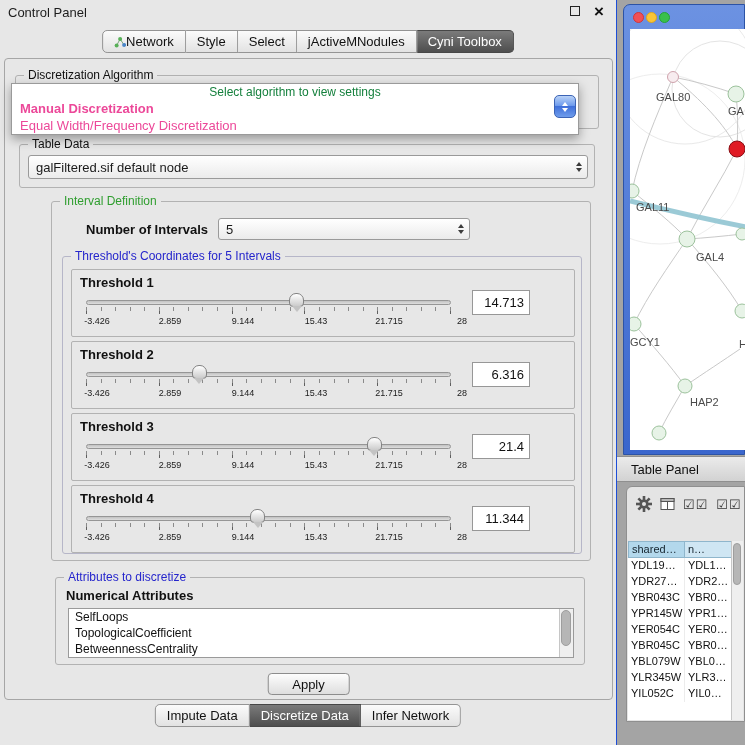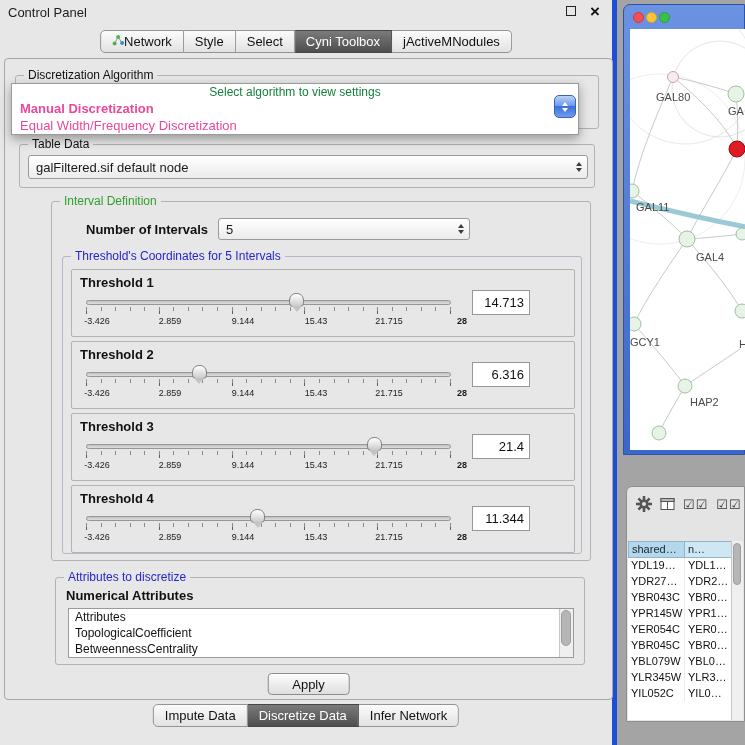--- a/index.html
+++ b/index.html
@@ -2,30 +2,30 @@
 <html><head>
 <meta charset="utf-8">
 <style>
   * { margin:0; padding:0; box-sizing:border-box; }
   html,body { width:745px; height:745px; }
   body { font-family:"Liberation Sans", sans-serif; background:#a4a4a4; }
   #root { position:relative; width:745px; height:745px; overflow:hidden; background:#a4a4a4; }
 
   
   .cp-window { position:absolute; left:0; top:0; width:617px; height:745px;
-    background:#e7e7e7; border-right:5px solid #1d4ed8; }
+    background:#e7e7e7; border-right:1px solid #1d4ed8; }
   .cp-titlebar { position:absolute; left:0; top:0; right:0; height:24px;
     display:flex; align-items:center; padding:0 8px; font-size:13px; color:#1c1c1c; }
   .win-float { position:absolute; right:36px; top:6px; width:10px; height:10px; border:1.5px solid #222; background:transparent; }
   .win-close { position:absolute; right:12px; top:1px; font-size:17px; font-weight:bold; color:#111; line-height:22px; }
 
   
   .seg { display:flex; }
   .seg .tab { background:linear-gradient(#fbfbfb,#e2e2e2); border:1px solid #949494; border-left:none;
-    padding:3px 11px; font-size:13px; color:#111; display:flex; align-items:flex-start; white-space:nowrap; cursor:default; }
+    padding:3px 11px; font-size:13px; color:#111; display:flex; align-items:center; white-space:nowrap; cursor:default; }
   .seg .tab:first-child { border-left:1px solid #949494; border-radius:5px 0 0 5px; }
   .seg .tab:last-child { border-radius:0 5px 5px 0; }
   .seg .tab.sel { background:linear-gradient(#7b7b7b,#4e4e4e); color:#fff; border-color:#474747; }
   .top-tabs { position:absolute; left:50%; top:30px; transform:translateX(-50%); }
   .bottom-tabs { position:absolute; left:50%; top:704px; transform:translateX(-50%); }
 
   
   .main-panel { position:absolute; left:4px; top:58px; width:609px; height:642px;
     border:1px solid #a6a6a6; border-radius:4px; background:#e7e7e7; }
 
@@ -70,21 +70,21 @@
   .ticks-minor { position:absolute; left:0; top:13px; width:365px; height:4px;
     background:repeating-linear-gradient(90deg,#8a8a8a 0,#8a8a8a 1px,transparent 1px,transparent 14.56px); }
   .thumb { position:absolute; top:-1px; width:15px; height:14px; z-index:2;
     background:linear-gradient(#ffffff,#cbcbcb); border:1px solid #838383; border-radius:7px 7px 4px 4px; }
   .thumb::after { content:""; position:absolute; left:50%; margin-left:-5px; top:12px;
     border-left:5px solid transparent; border-right:5px solid transparent; border-top:6px solid #c3c3c3; }
   .slabels { position:absolute; left:0; top:22px; width:365px; height:12px; font-size:9px; color:#1a1a1a;margin-left:11px; }
   .slabels span { position:absolute; transform:translateX(-50%); white-space:nowrap; }
   .slabels span:nth-child(1){left:0%;} .slabels span:nth-child(2){left:20%;}
   .slabels span:nth-child(3){left:40%;} .slabels span:nth-child(4){left:60%;}
-  .slabels span:nth-child(5){left:80%;} .slabels span:nth-child(6){left:100%;font-weight:bold;}
+  .slabels span:nth-child(5){left:80%;} .slabels span:nth-child(6){left:100%;}
   .valbox { position:absolute; left:400px; top:20px; width:58px; height:25px;
     border:1px solid #979797; background:#fff; font-family:inherit; font-size:13px;
     text-align:right; padding-right:5px; color:#111; }
 
   
   .list { position:absolute; background:#fff; border:1px solid #9a9a9a; overflow:hidden; }
   .list .li { font-size:12px; color:#111; padding:1px 6px; height:16px; line-height:14px; white-space:nowrap; }
   .sbv { position:absolute; background:#efefef; border-left:1px solid #c6c6c6; }
   .sbthumb { position:absolute; background:#b6b6b6; border:1px solid #9e9e9e; border-radius:6px; }
 
@@ -138,25 +138,25 @@
           <circle cx="10" cy="9" r="2" fill="#4a86c8"></circle>
         </svg>
         <span>Network</span>
       </div>
       <div class="tab">
         <span>Style</span>
       </div>
       <div class="tab">
         <span>Select</span>
       </div>
+      <div class="tab">
+        <span>jActiveMNodules</span>
+      </div>
       <div class="tab sel">
         <span>Cyni Toolbox</span>
-      </div>
-      <div class="tab">
-        <span>jActiveMNodules</span>
       </div>
     </div>
 
     <div class="main-panel">
 
       <div class="grp" style="left:10px; top:16px; width:584px; height:54px;">
         <span class="gt">Discretization Algorithm</span>
       </div>
 
       <div class="aquabtn">
@@ -271,21 +271,21 @@
             </div>
             <input class="valbox" value="11.344" style="">
           </div>
         </div>
       </div>
 
       <div class="grp" style="left:50px; top:518px; width:530px; height:88px;">
         <span class="gt blue">Attributes to discretize</span>
         <span style="position:absolute; left:10px; top:10px; font-size:13px; font-weight:bold; color:#111;">Numerical Attributes</span>
         <div class="list" style="left:12px; top:30px; width:506px; height:50px;">
-          <div class="li">Attributes</div>
+          <div class="li">SelfLoops</div>
           <div class="li">TopologicalCoefficient</div>
           <div class="li">BetweennessCentrality</div>
           <div class="sbv" style="right:0; top:0; bottom:0; width:14px;">
             <div class="sbthumb" style="left:1px; top:1px; width:10px; height:36px;"></div>
           </div>
         </div>
       </div>
 
       <button class="apply-btn">Apply</button>
     </div>
@@ -349,20 +349,23 @@
         <text x="98" y="86">GA</text>
         <text x="6" y="182">GAL11</text>
         <text x="66" y="232">GAL4</text>
         <text x="0" y="317">GCY1</text>
         <text x="109" y="319">H</text>
         <text x="60" y="377">HAP2</text>
       </svg>
     </div>
   </div>
 
+  <div class="tp-bar">
+    <span>Table Panel</span>
+  </div>
 
   <div class="tbl-window">
     <div class="tbl-toolbar">
       <svg width="16" height="16" viewBox="-8 -8 16 16">
         <g fill="#555">
           <rect x="-1.3" y="-8" width="2.6" height="16"></rect>
           <rect x="-1.3" y="-8" width="2.6" height="16" transform="rotate(45)"></rect>
           <rect x="-1.3" y="-8" width="2.6" height="16" transform="rotate(90)"></rect>
           <rect x="-1.3" y="-8" width="2.6" height="16" transform="rotate(135)"></rect>
           <circle r="4.6"></circle>

